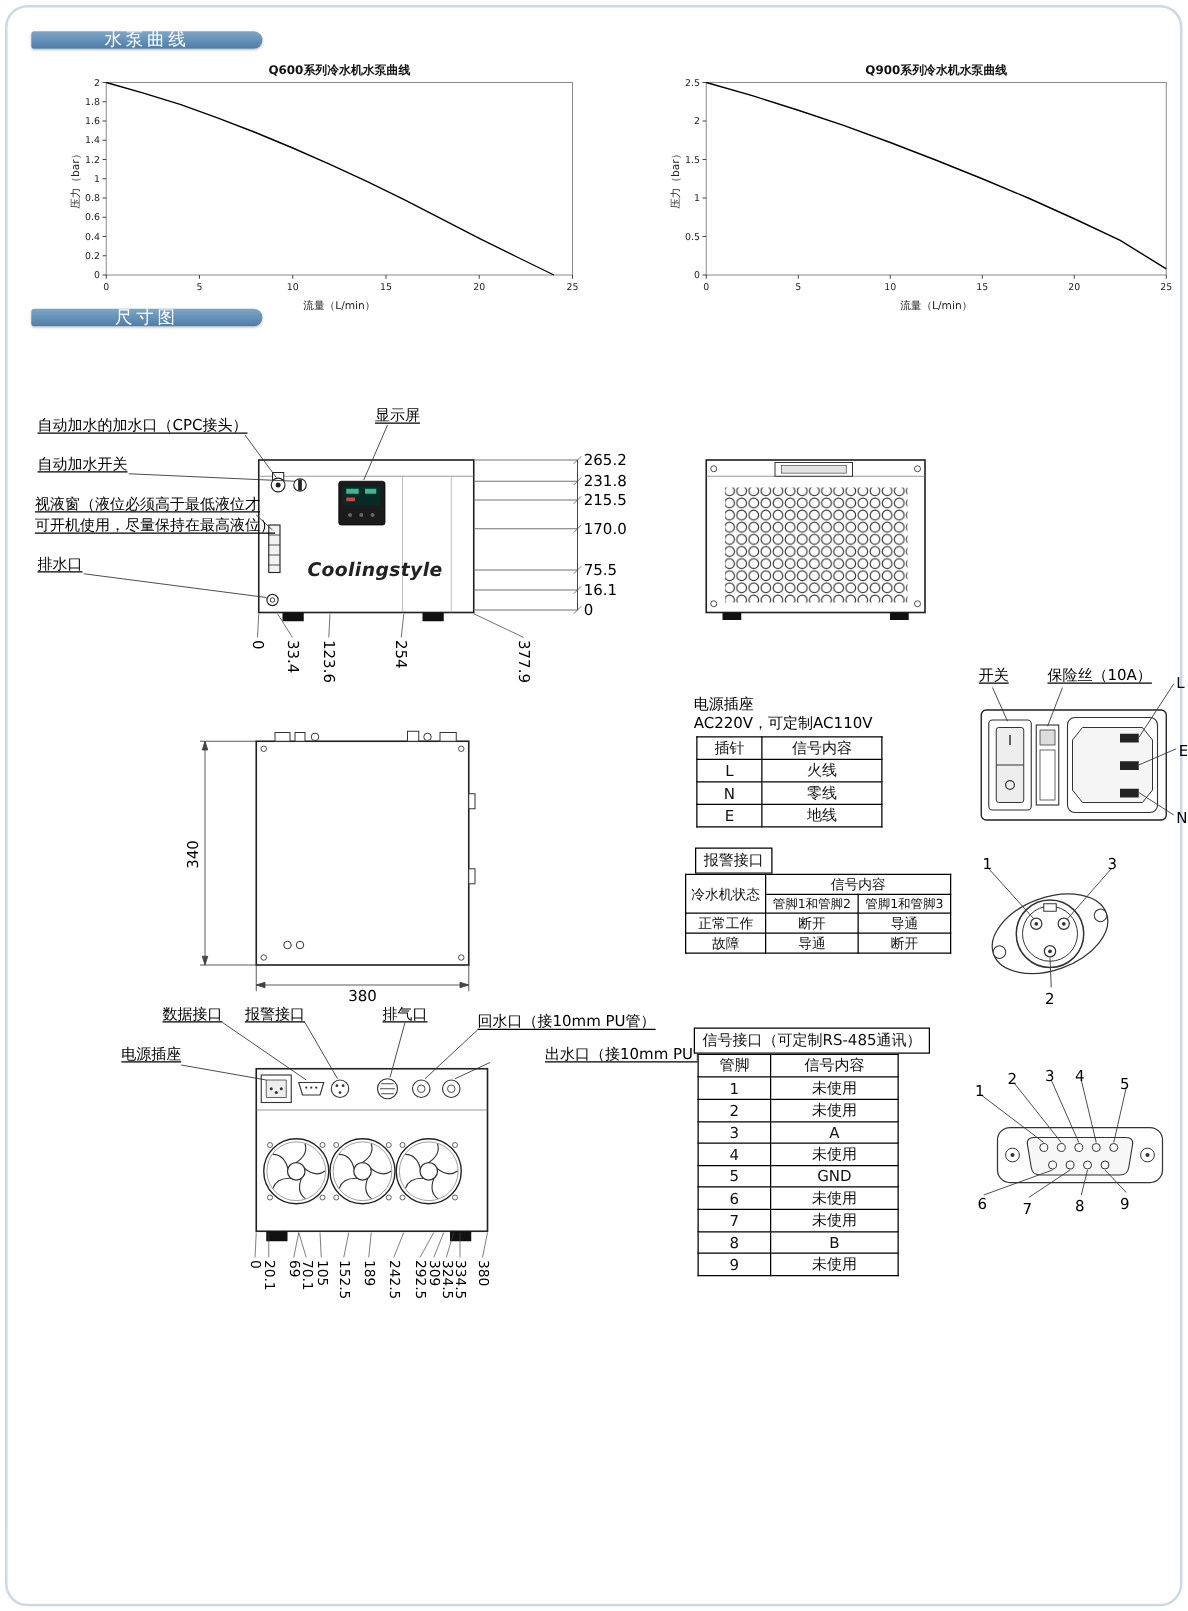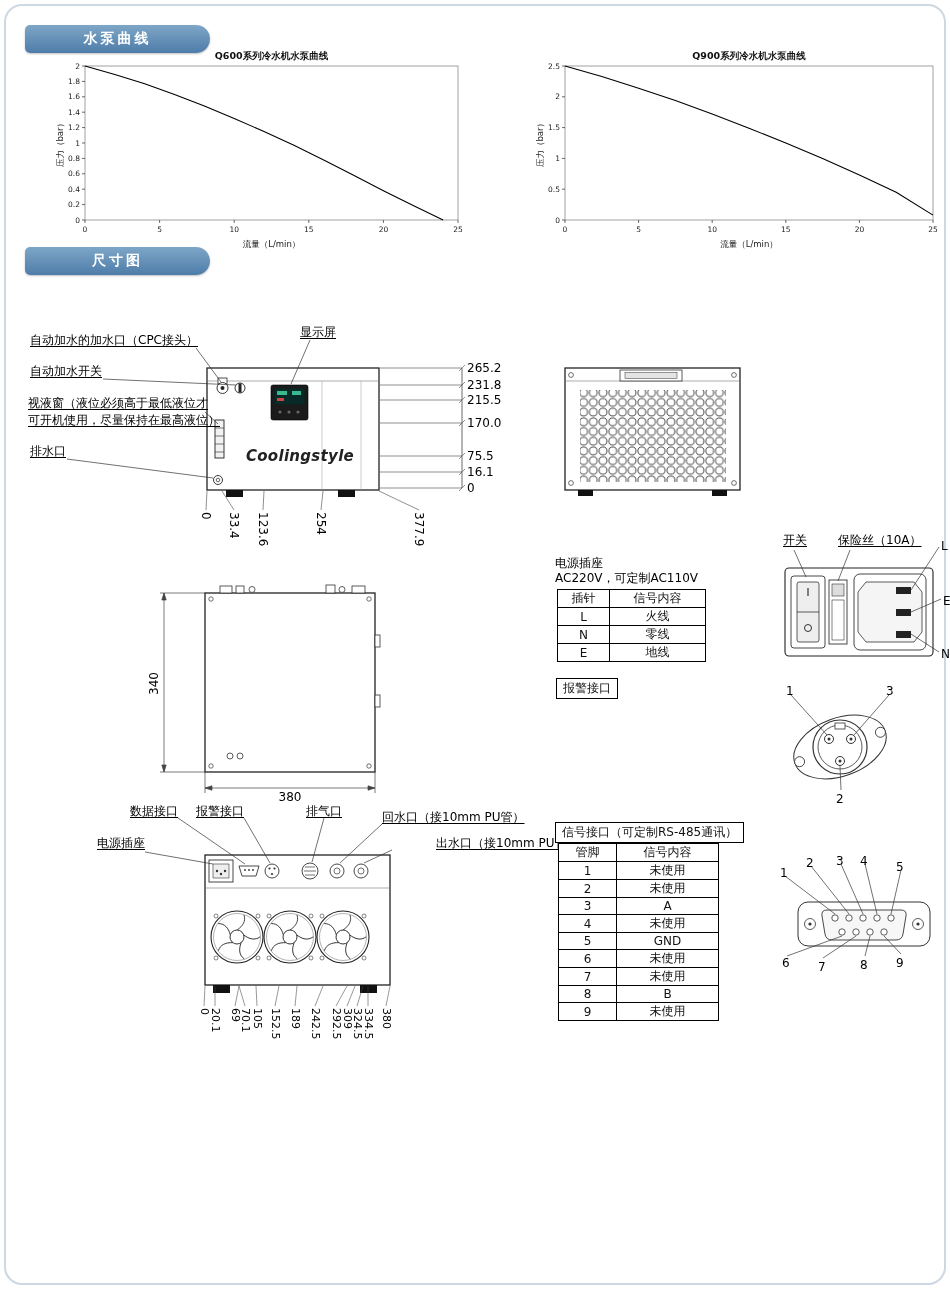--- a/index.html
+++ b/index.html
@@ -7,23 +7,23 @@
   #page {
     position:relative; width:950px; height:1289px; background:#fff;
     font-family:"DejaVu Sans","Liberation Sans",sans-serif; color:#111; overflow:hidden;
   }
   .abs { position:absolute; }
   .page-frame {
     position:absolute; left:4px; top:4px; right:4px; bottom:4px;
     border:2px solid #cdd8e3; border-radius:18px; pointer-events:none;
   }
   .badge {
-    width:185px; height:28px; border-radius:5px 14px 14px 5px;
+    width:185px; height:14px; border-radius:5px 14px 14px 5px;
     background:linear-gradient(180deg,#7ea6c7,var(--accent,#4e7da9));
-    color:#fff; font-weight:bold; font-size:14px; letter-spacing:3px;
+    color:#fff; font-weight:normal; font-size:14px; letter-spacing:3px;
     display:flex; align-items:center; justify-content:center;
     box-shadow:0 1px 2px rgba(0,0,0,.25);
   }
   .callout { font-size:12px; line-height:1.25; white-space:nowrap; color:#000; }
   .u { text-decoration:underline; text-underline-offset:2px; }
   .dim { font-size:12px; white-space:nowrap; color:#000; }
   .small-dim { font-size:11px; white-space:nowrap; color:#000; }
   .rot90  { transform:rotate(90deg);  transform-origin:0 0; }
   .rot-90 { transform:rotate(-90deg); transform-origin:0 0; }
   table.spec { border-collapse:collapse; font-size:12px; text-align:center; background:#fff; }
@@ -325,20 +325,42 @@
       <line x1="141" y1="104" x2="169" y2="122"></line>
     </g>
   </svg>
   <div class="abs callout u" style="left:783px; top:533px;">开关</div>
   <div class="abs callout u" style="left:838px; top:533px;">保险丝（10A）</div>
   <div class="abs dim" style="left:941px; top:539px;">L</div>
   <div class="abs dim" style="left:943px; top:594px;">E</div>
   <div class="abs dim" style="left:941px; top:647px;">N</div>
 
   <div class="abs boxtitle" style="left:556px; top:678px;">报警接口</div>
+  <table class="spec alarmtbl abs" style="left:548px; top:699px;">
+    <tbody>
+        <tr>
+      <td rowspan="2" style="width:64px;">冷水机状态</td>
+      <td colspan="2" style="width:148px;">信号内容</td>
+    </tr>
+    <tr>
+      <td style="width:74px; font-size:10px;">管脚1和管脚2</td>
+      <td style="width:74px; font-size:10px;">管脚1和管脚3</td>
+    </tr>
+    <tr>
+      <td>正常工作</td>
+      <td>断开</td>
+      <td>导通</td>
+    </tr>
+    <tr>
+      <td>故障</td>
+      <td>导通</td>
+      <td>断开</td>
+    </tr>
+  </tbody>
+    </table>
 
   <svg class="abs" style="left:770px; top:675px;" width="180" height="140" viewBox="0 0 180 140">
     <g transform="rotate(-20 70 72)">
       <ellipse cx="70" cy="72" rx="48" ry="29" fill="#fff" stroke="#333" stroke-width="1"></ellipse>
       <circle cx="27" cy="72" r="5" fill="#fff" stroke="#333" stroke-width="0.8"></circle>
       <circle cx="113" cy="72" r="5" fill="#fff" stroke="#333" stroke-width="0.8"></circle>
     </g>
     <circle cx="70" cy="72" r="27" fill="#fff" stroke="#333" stroke-width="1.2"></circle>
     <circle cx="70" cy="72" r="22" fill="#fff" stroke="#333" stroke-width="0.8"></circle>
     <rect x="65" y="48" width="10" height="6" fill="#fff" stroke="#333" stroke-width="0.8"></rect>

